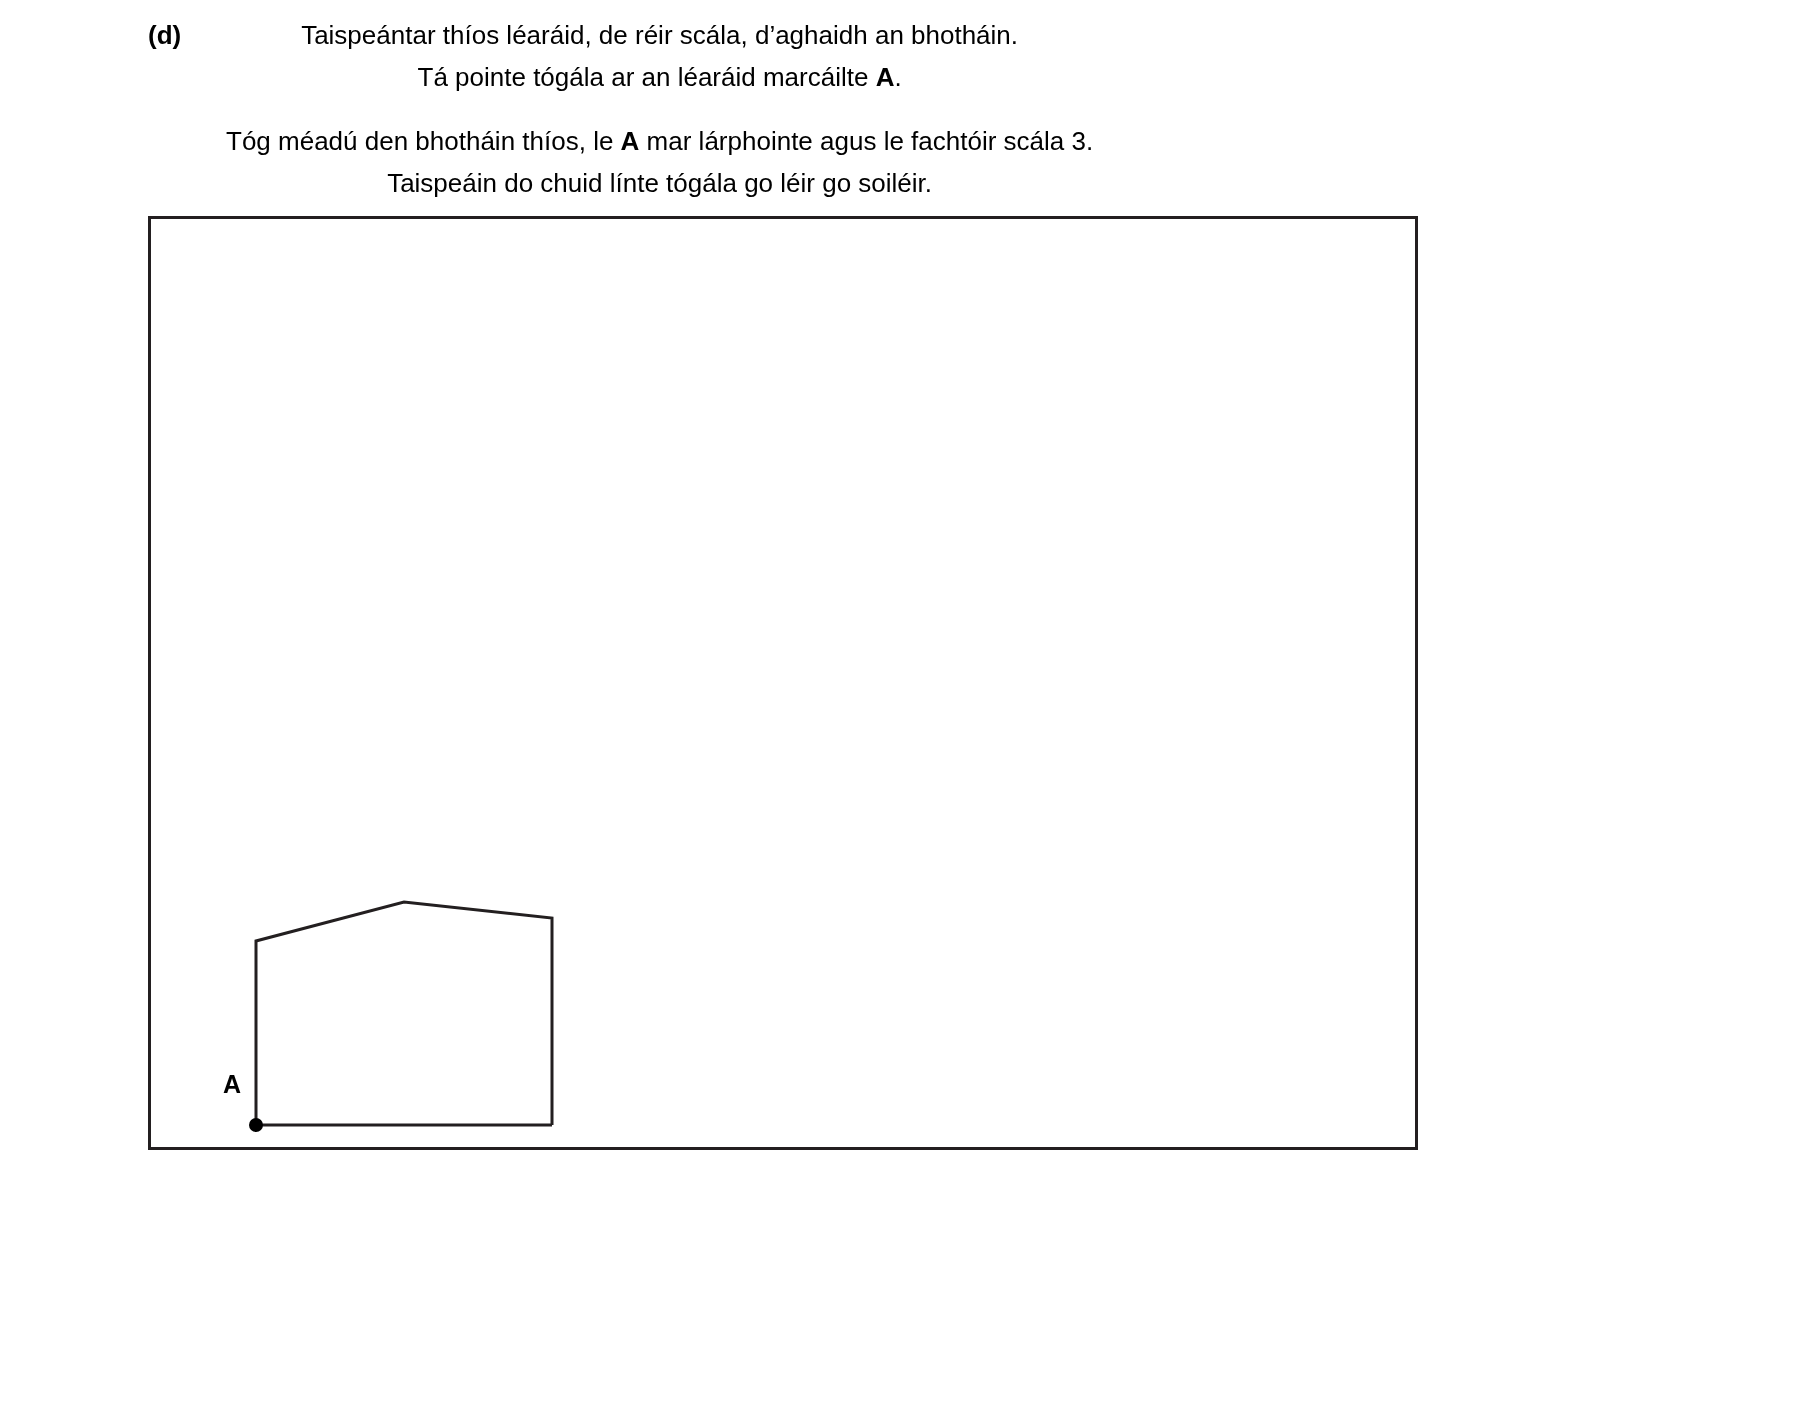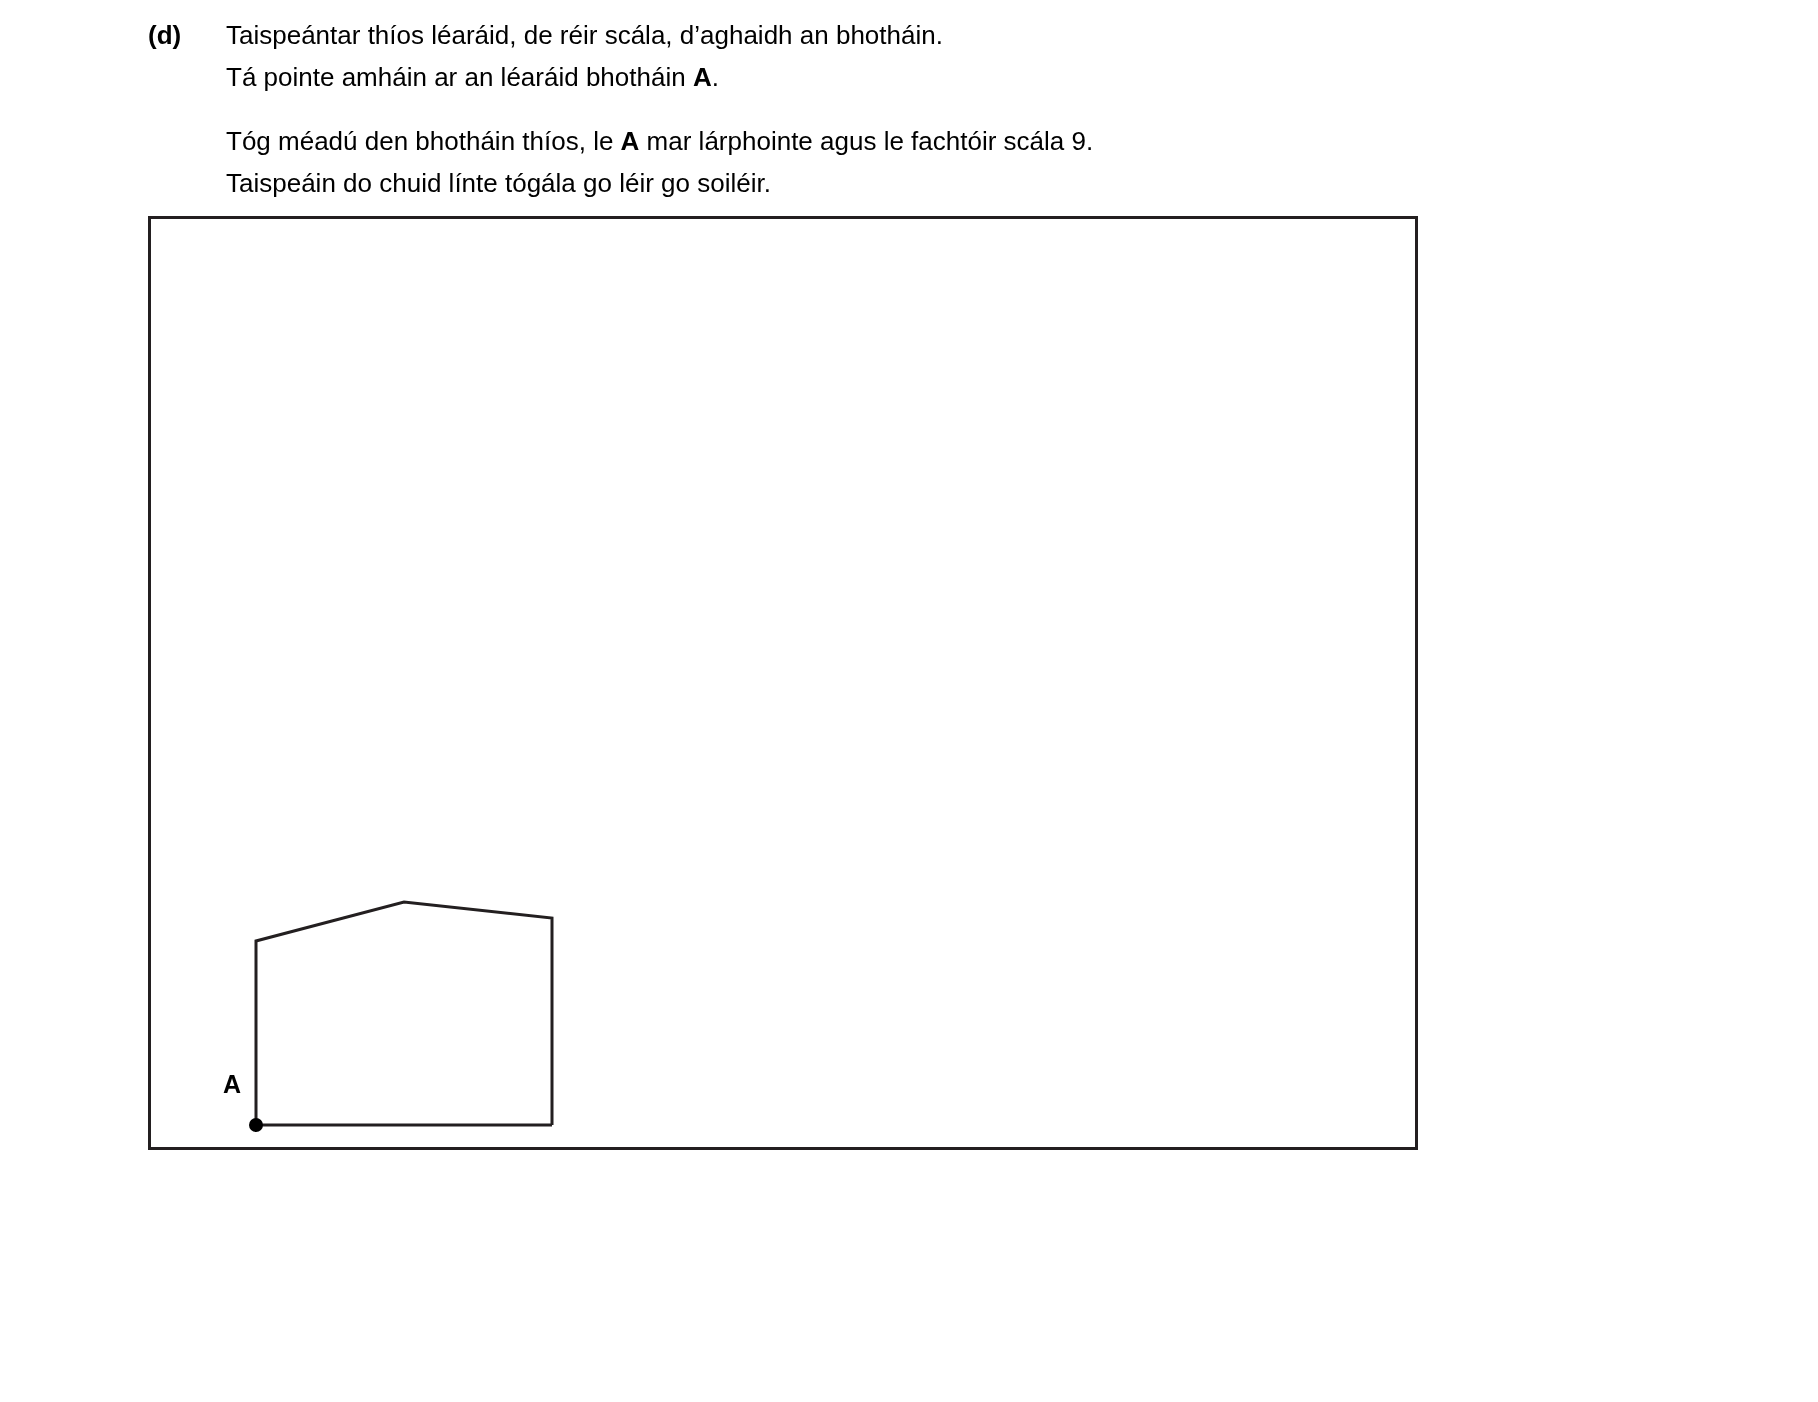--- a/index.html
+++ b/index.html
@@ -35,20 +35,21 @@
   .part-label {
     font-weight: bold;
     font-size: 26px;
     line-height: 42px;
     width: 78px;
     flex: 0 0 78px;
   }
   .part-text {
     font-size: 26px;
     line-height: 42px;
+    text-align: center;
   }
   .para {
     margin: 0;
     padding: 0;
   }
   .para-gap {
     height: 22px;
   }
   b.inline-bold {
     font-weight: bold;
@@ -82,23 +83,23 @@
 </head>
 <body>
 
 <div class="page">
 
   <div class="question-block">
     <div class="part-row">
       <div class="part-label">(d)</div>
       <div class="part-text">
         <div class="para"><span>Taispeántar thíos léaráid, de réir scála, d’aghaidh an bhotháin.</span></div>
-        <div class="para"><span>Tá pointe amháin ar an léaráid bhotháin </span><b class="inline-bold">A</b><span>.</span></div>
+        <div class="para"><span>Tá pointe tógála ar an léaráid marcáilte </span><b class="inline-bold">A</b><span>.</span></div>
         <div class="para-gap"></div>
-        <div class="para"><span>Tóg méadú den bhotháin thíos, le </span><b class="inline-bold">A</b><span> mar lárphointe agus le fachtóir scála 9.</span></div>
+        <div class="para"><span>Tóg méadú den bhotháin thíos, le </span><b class="inline-bold">A</b><span> mar lárphointe agus le fachtóir scála 3.</span></div>
         <div class="para"><span>Taispeáin do chuid línte tógála go léir go soiléir.</span></div>
       </div>
     </div>
   </div>
 
   <div class="answer-box">
     <div class="diagram-wrap">
       <svg width="1270" height="934" viewBox="0 0 1270 934">
         <polyline id="house-shape" fill="none" stroke="#231f20" stroke-width="3" stroke-linejoin="miter" stroke-linecap="butt" points="105,906 105,722 253,683 401,699 401,906"></polyline>
         <line x1="105" y1="906" x2="401" y2="906" stroke="#231f20" stroke-width="3"></line>

